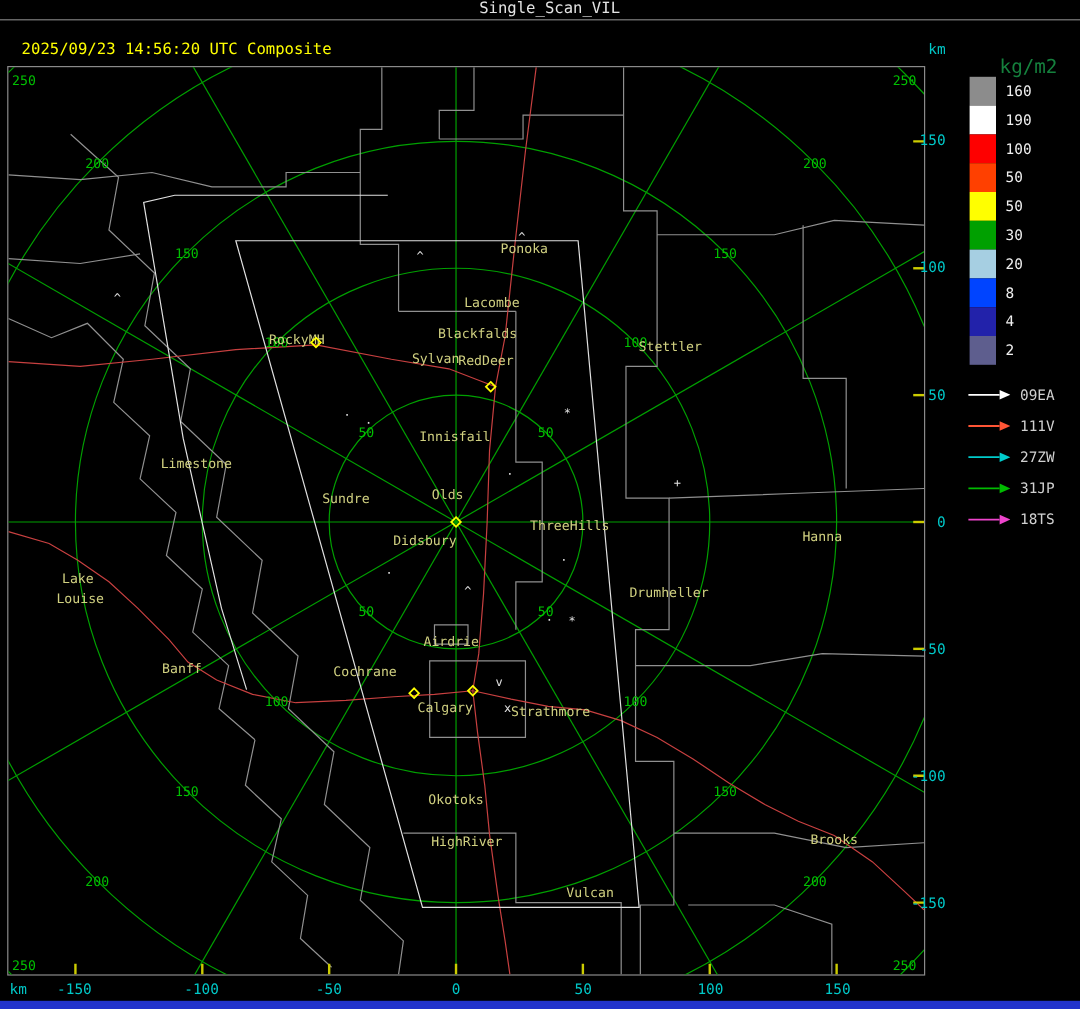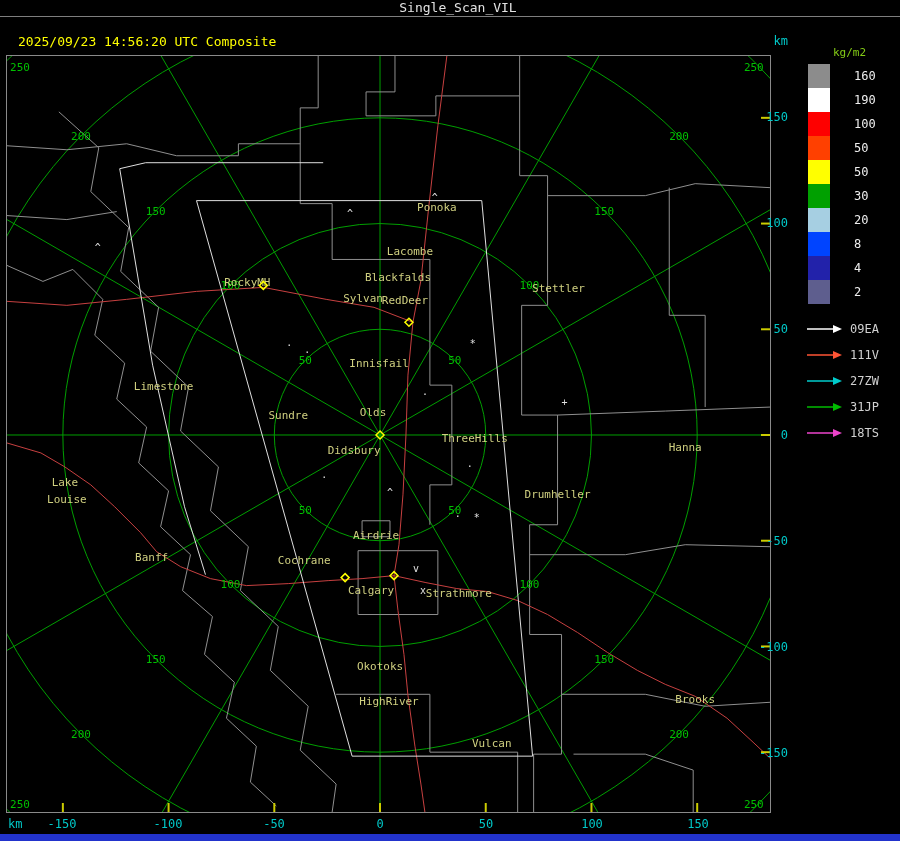--- a/index.html
+++ b/index.html
@@ -8,25 +8,25 @@
   .titlebar{position:absolute;top:0;left:0;width:100%;height:17px;line-height:16px;
        text-align:center;color:#e2e2e2;font-size:13px;border-bottom:1px solid #7e7e7e;
        box-sizing:border-box;background:#000;}
   .timestamp{position:absolute;left:8px;top:34px;color:#ffff00;font-size:13px;white-space:pre;margin-left:10px;}
   .right-axis-unit{position:absolute;left:750px;top:34px;width:38px;text-align:right;
        color:#00c8c8;font-size:12px;}
   .map{position:absolute;left:6px;top:55px;width:765px;height:758px;
        border:1px solid #8a8a8a;box-sizing:border-box;background:#000;}
   .map svg{display:block;}
   svg text{font-family:"DejaVu Sans Mono",monospace;}
-  .legend-unit{position:absolute;left:833px;top:46px;color:#84cc16;font-size:11px;}
+  .legend-unit{position:absolute;left:833px;top:46px;color:#15803d;font-size:16px;}
   .scale{position:absolute;left:808px;top:64px;}
   .scale-row{display:flex;align-items:center;height:24px;}
   .swatch{width:22px;height:24px;flex:0 0 22px;}
-  .scale-value{margin-left:24px;color:#efefef;font-size:12px;}
+  .scale-value{margin-left:8px;color:#efefef;font-size:12px;}
   .sites{position:absolute;left:806px;top:316px;}
   .site-row{display:flex;align-items:center;height:26px;}
   .site-label{margin-left:8px;color:#d0d0d0;font-size:12px;}
   .axis-label{position:absolute;color:#00c8c8;font-size:12px;height:14px;line-height:14px;}
   .axis-label.r{width:38px;text-align:right;}
   .axis-label.b{width:40px;text-align:center;}
   .bottom-axis-unit{position:absolute;left:8px;top:817px;color:#00c8c8;font-size:12px;}
   .bottom-bar{position:absolute;left:0;bottom:0;width:100%;height:7px;background:#2233cc;}
 </style>
 </head>

